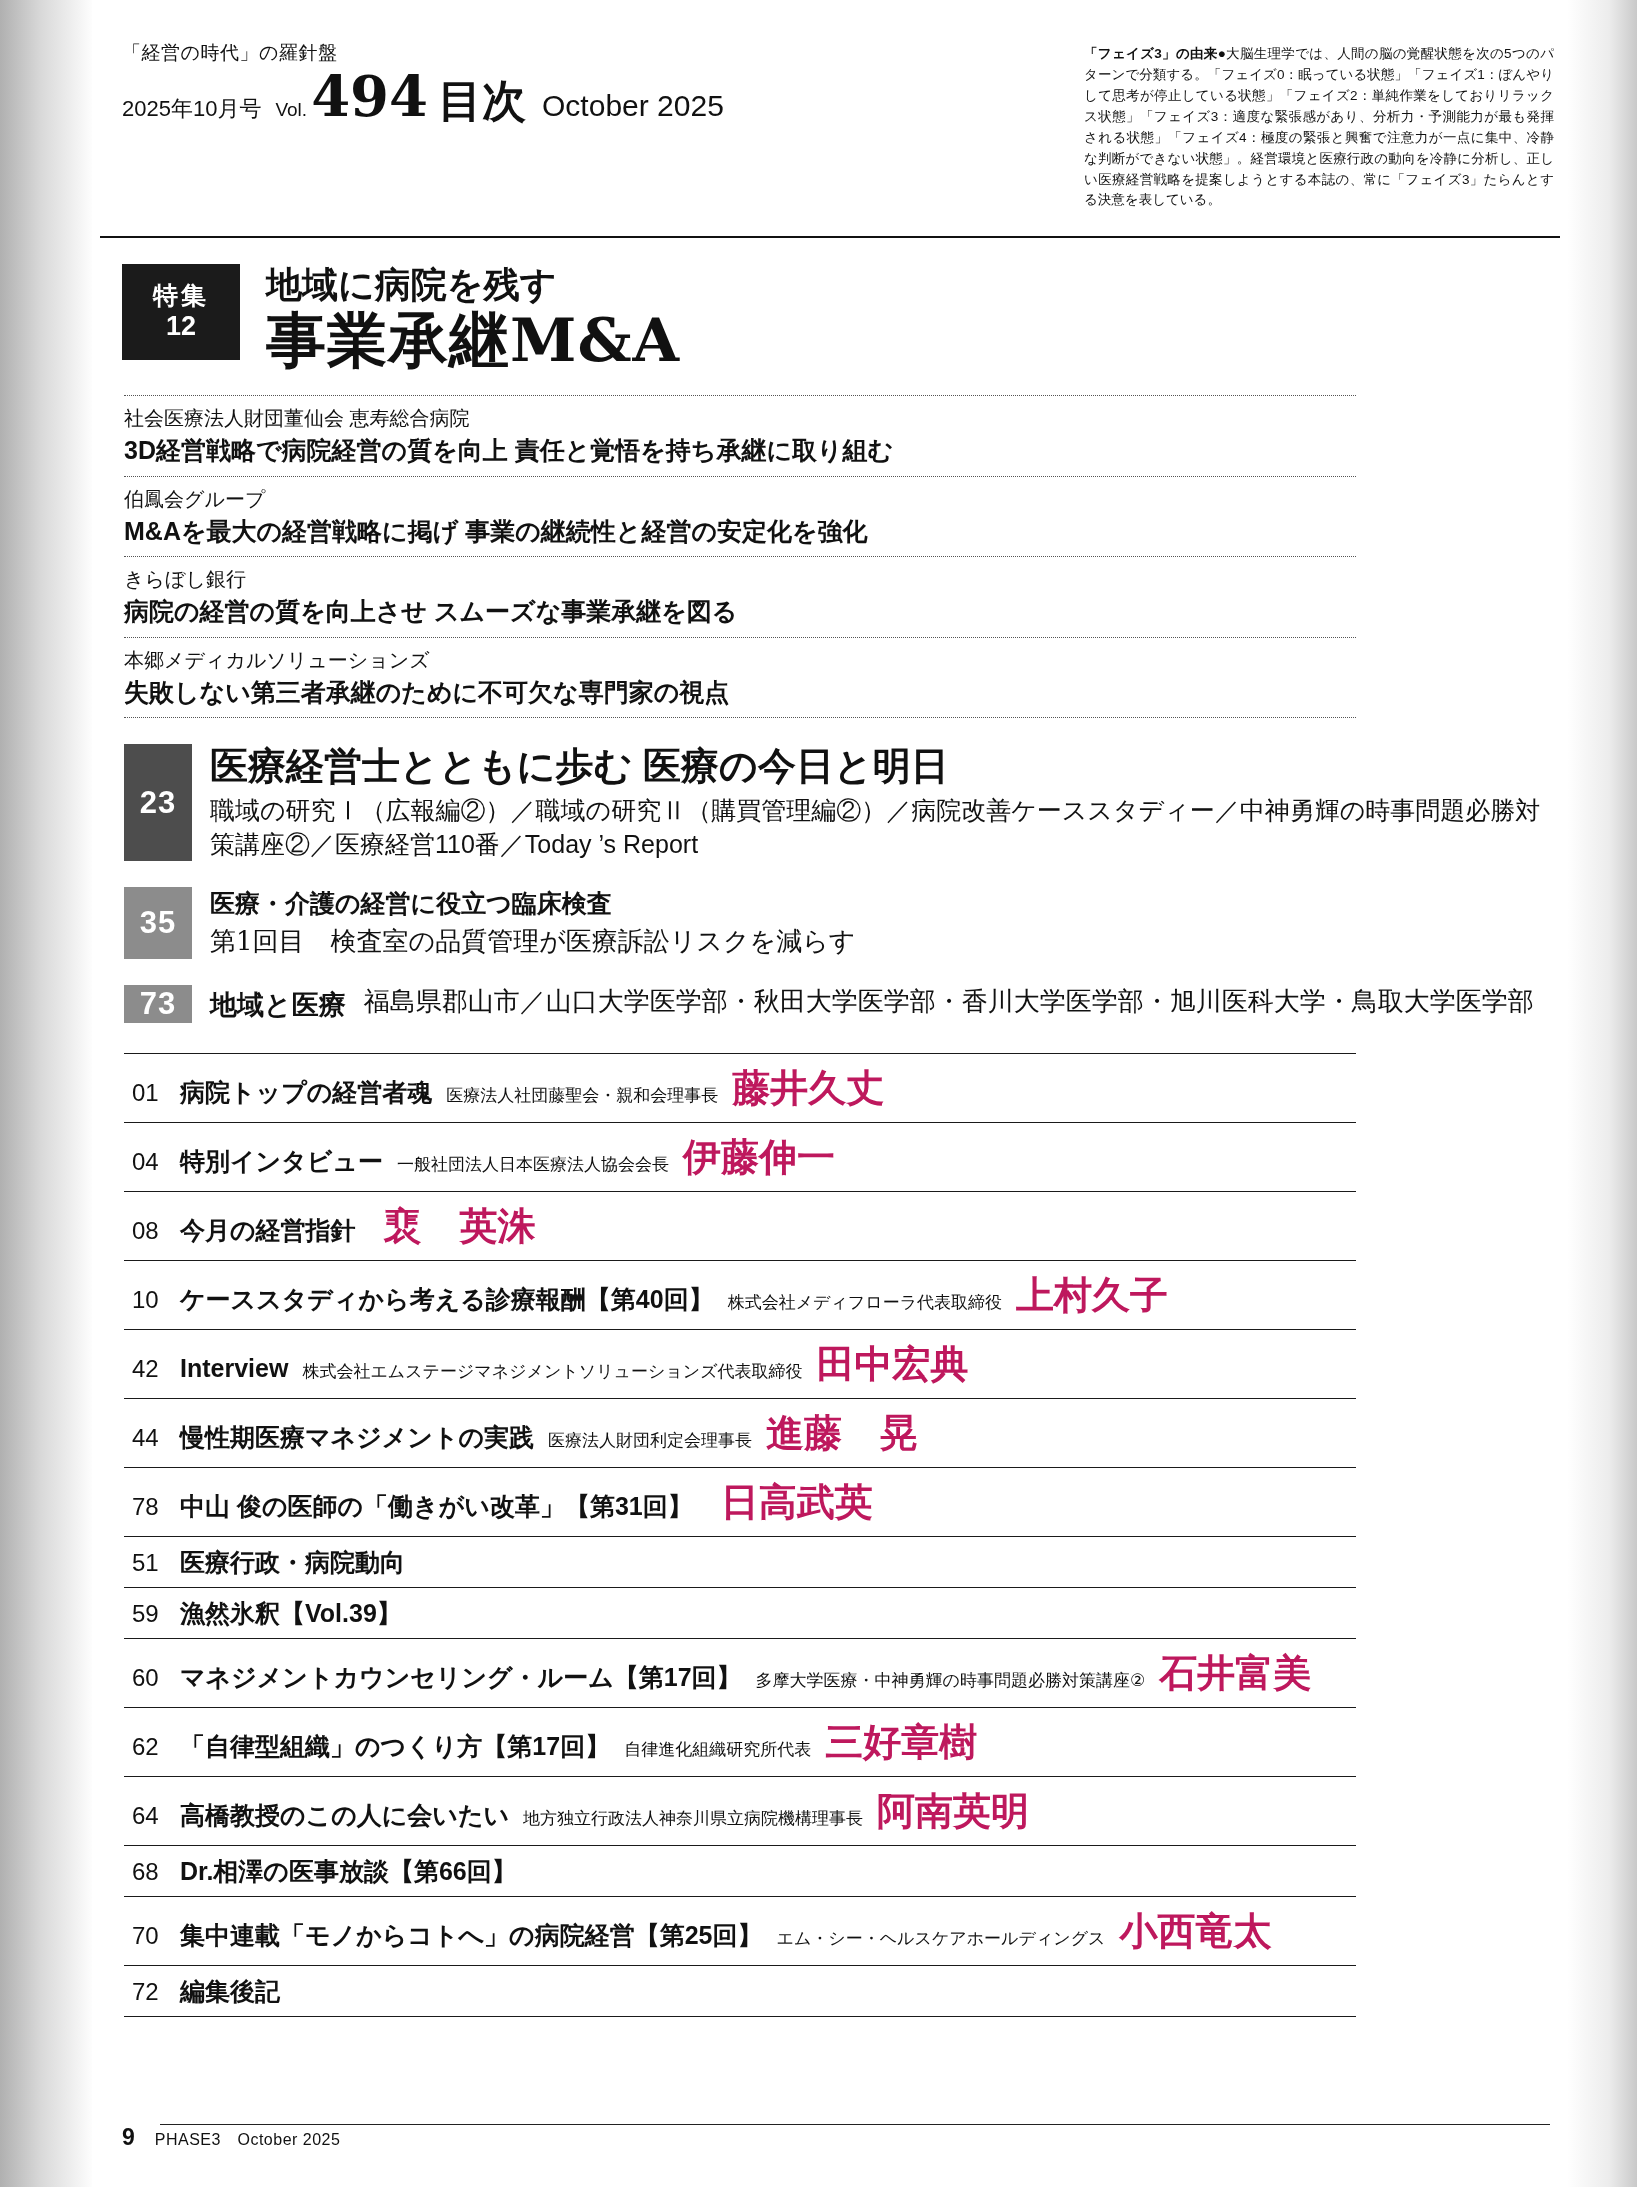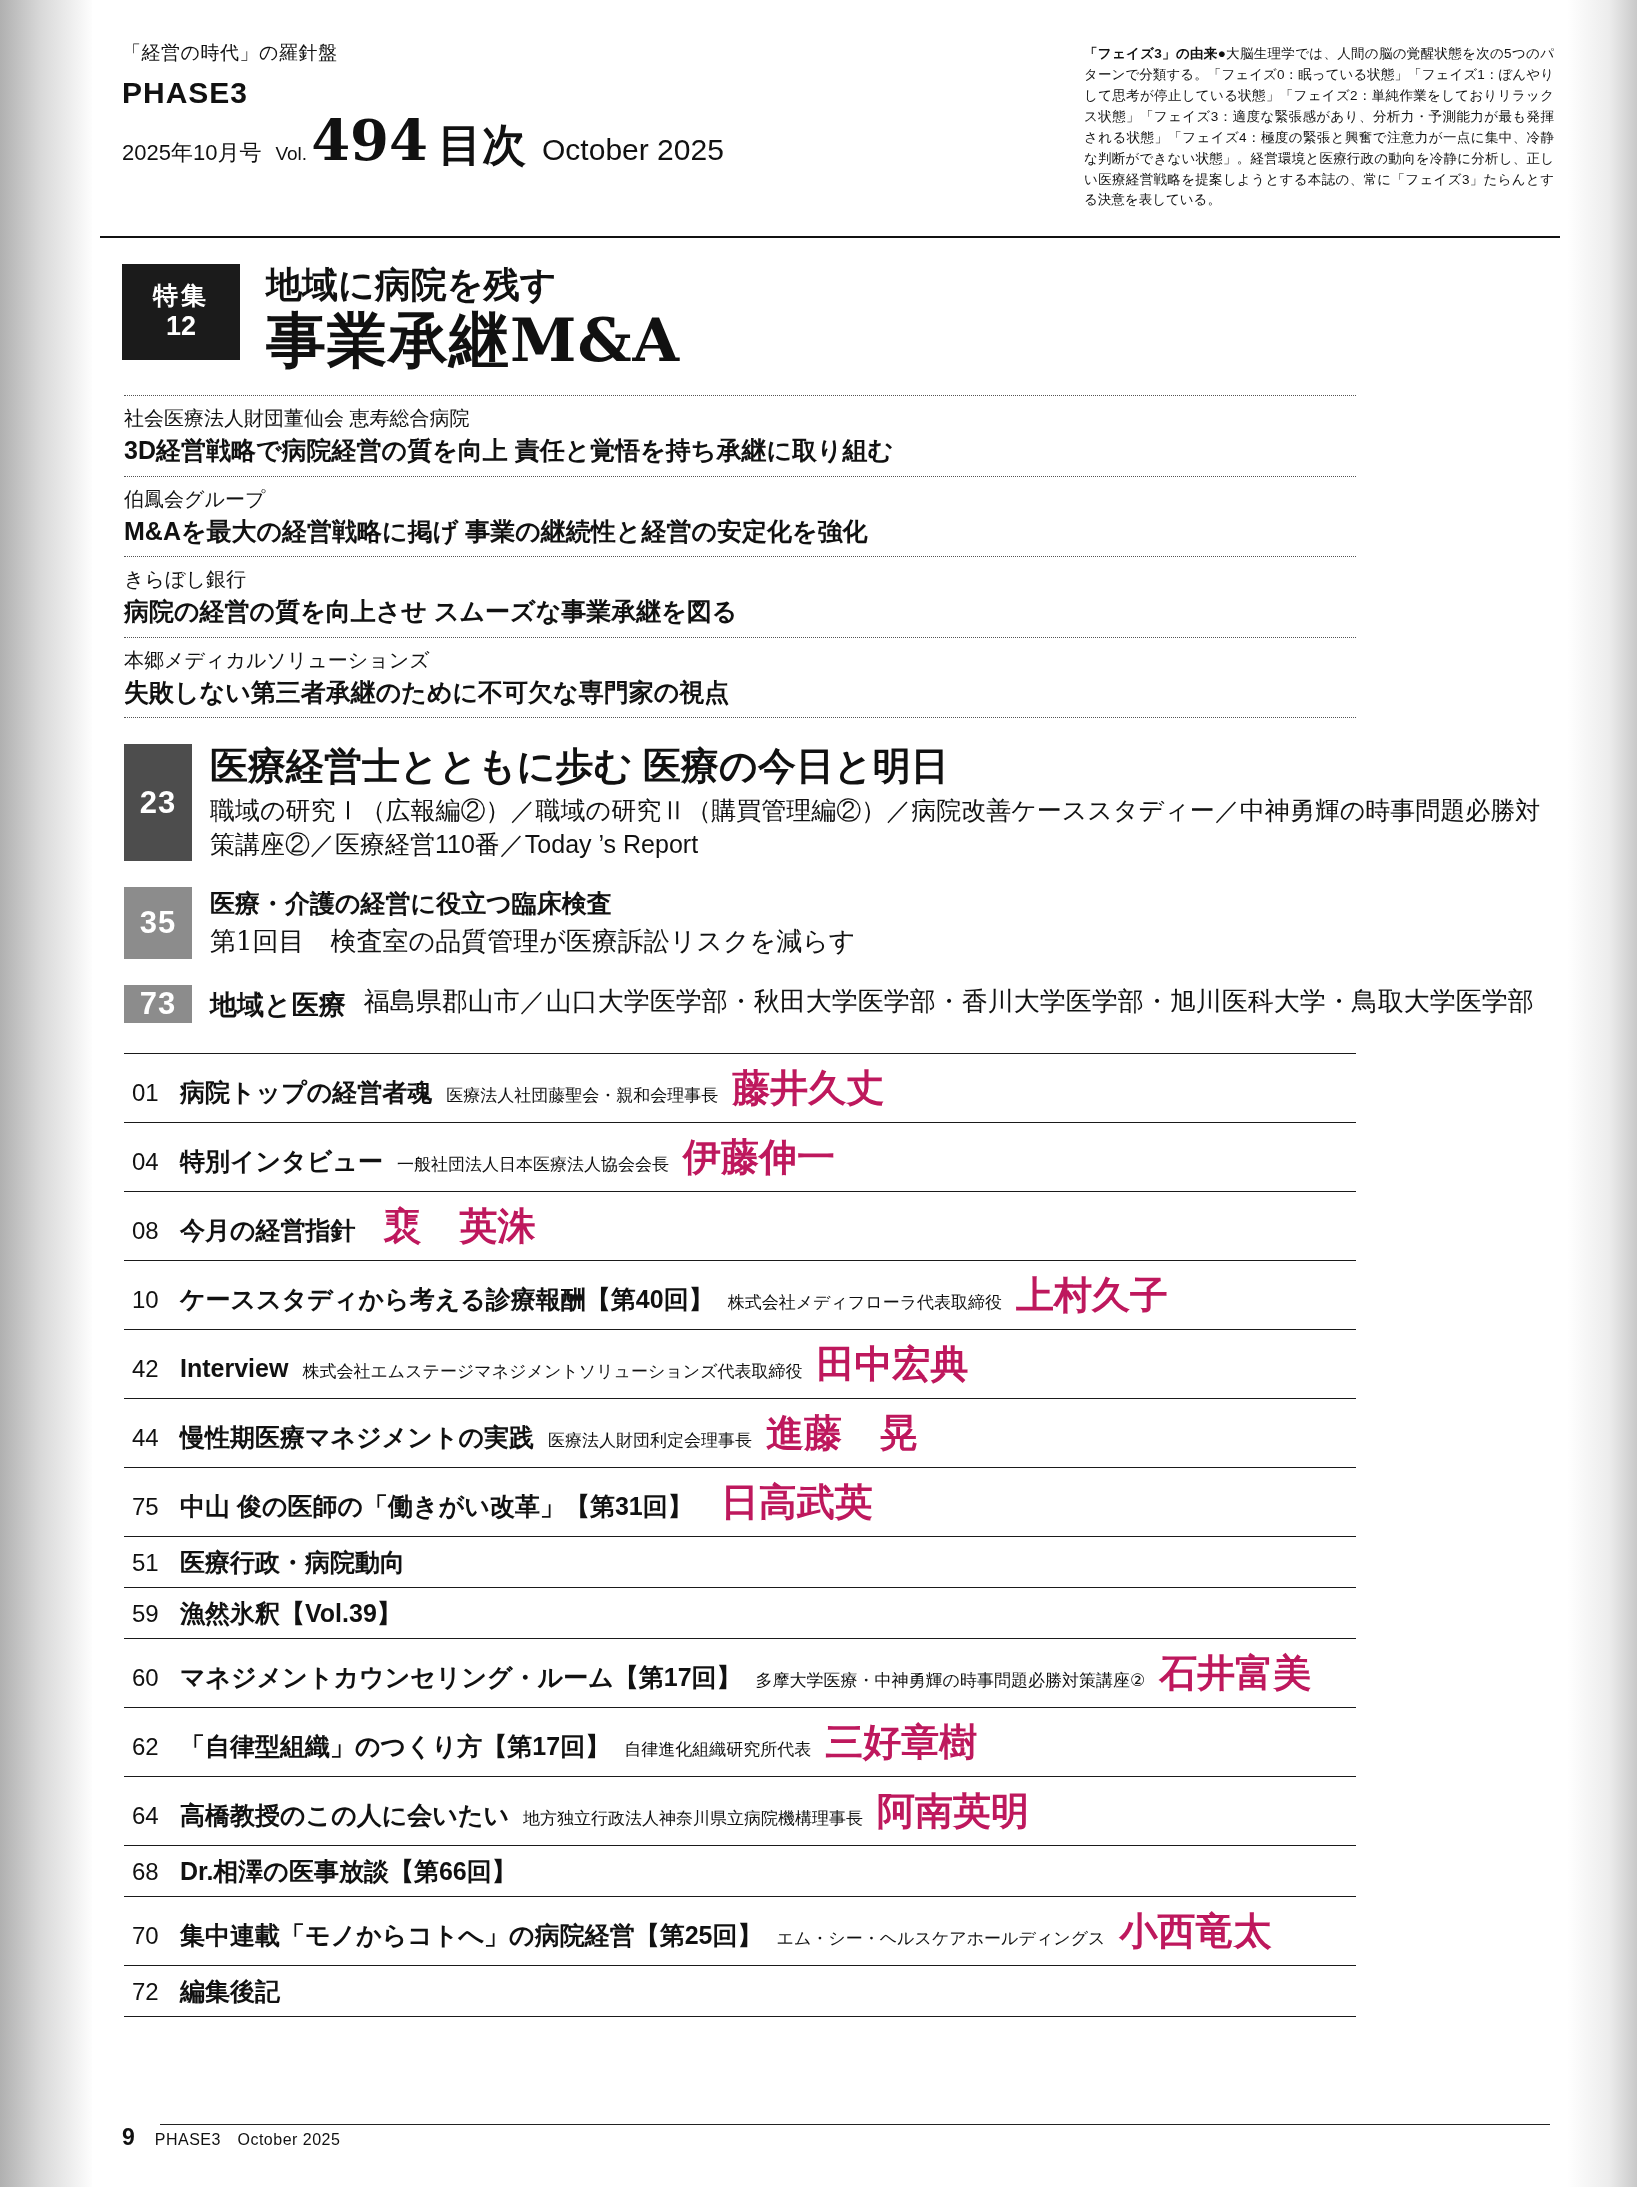--- a/index.html
+++ b/index.html
@@ -361,21 +361,20 @@
   }
 </style>
 </head>
 <body>
 
 <div class="page">
   <div class="inner">
 
     <div class="masthead">
       <div class="tagline">「経営の時代」の羅針盤</div>
-      <div class="phase3">PHASE3</div>
       <div class="issue-row">
         <span class="issue-date">2025年10月号</span>
         <span class="vol-label">Vol.</span>
         <span class="vol-num">494</span>
         <span class="mokuji">目次</span>
         <span class="month-en">October 2025</span>
       </div>
       <div class="phase3-note">
         <b>「フェイズ3」の由来●</b><span>大脳生理学では、人間の脳の覚醒状態を次の5つのパターンで分類する。「フェイズ0：眠っている状態」「フェイズ1：ぼんやりして思考が停止している状態」「フェイズ2：単純作業をしておりリラックス状態」「フェイズ3：適度な緊張感があり、分析力・予測能力が最も発揮される状態」「フェイズ4：極度の緊張と興奮で注意力が一点に集中、冷静な判断ができない状態」。経営環境と医療行政の動向を冷静に分析し、正しい医療経営戦略を提案しようとする本誌の、常に「フェイズ3」たらんとする決意を表している。</span>
       </div>
@@ -476,21 +475,21 @@
         <span class="toc-spacer"></span>
       </div>
       <div class="toc-row">
         <span class="toc-page">44</span>
         <span class="toc-title">慢性期医療マネジメントの実践</span>
         <span class="toc-affil">医療法人財団利定会理事長</span>
         <span class="toc-person">進藤　晃</span>
         <span class="toc-spacer"></span>
       </div>
       <div class="toc-row">
-        <span class="toc-page">75</span>
+        <span class="toc-page">78</span>
         <span class="toc-title">中山 俊の医師の「働きがい改革」【第31回】</span>
         <span class="toc-affil"></span>
         <span class="toc-person">日高武英</span>
         <span class="toc-spacer"></span>
       </div>
       <div class="toc-row">
         <span class="toc-page">51</span>
         <span class="toc-title">医療行政・病院動向</span>
         <span class="toc-affil"></span>
         <span class="toc-person"></span>

